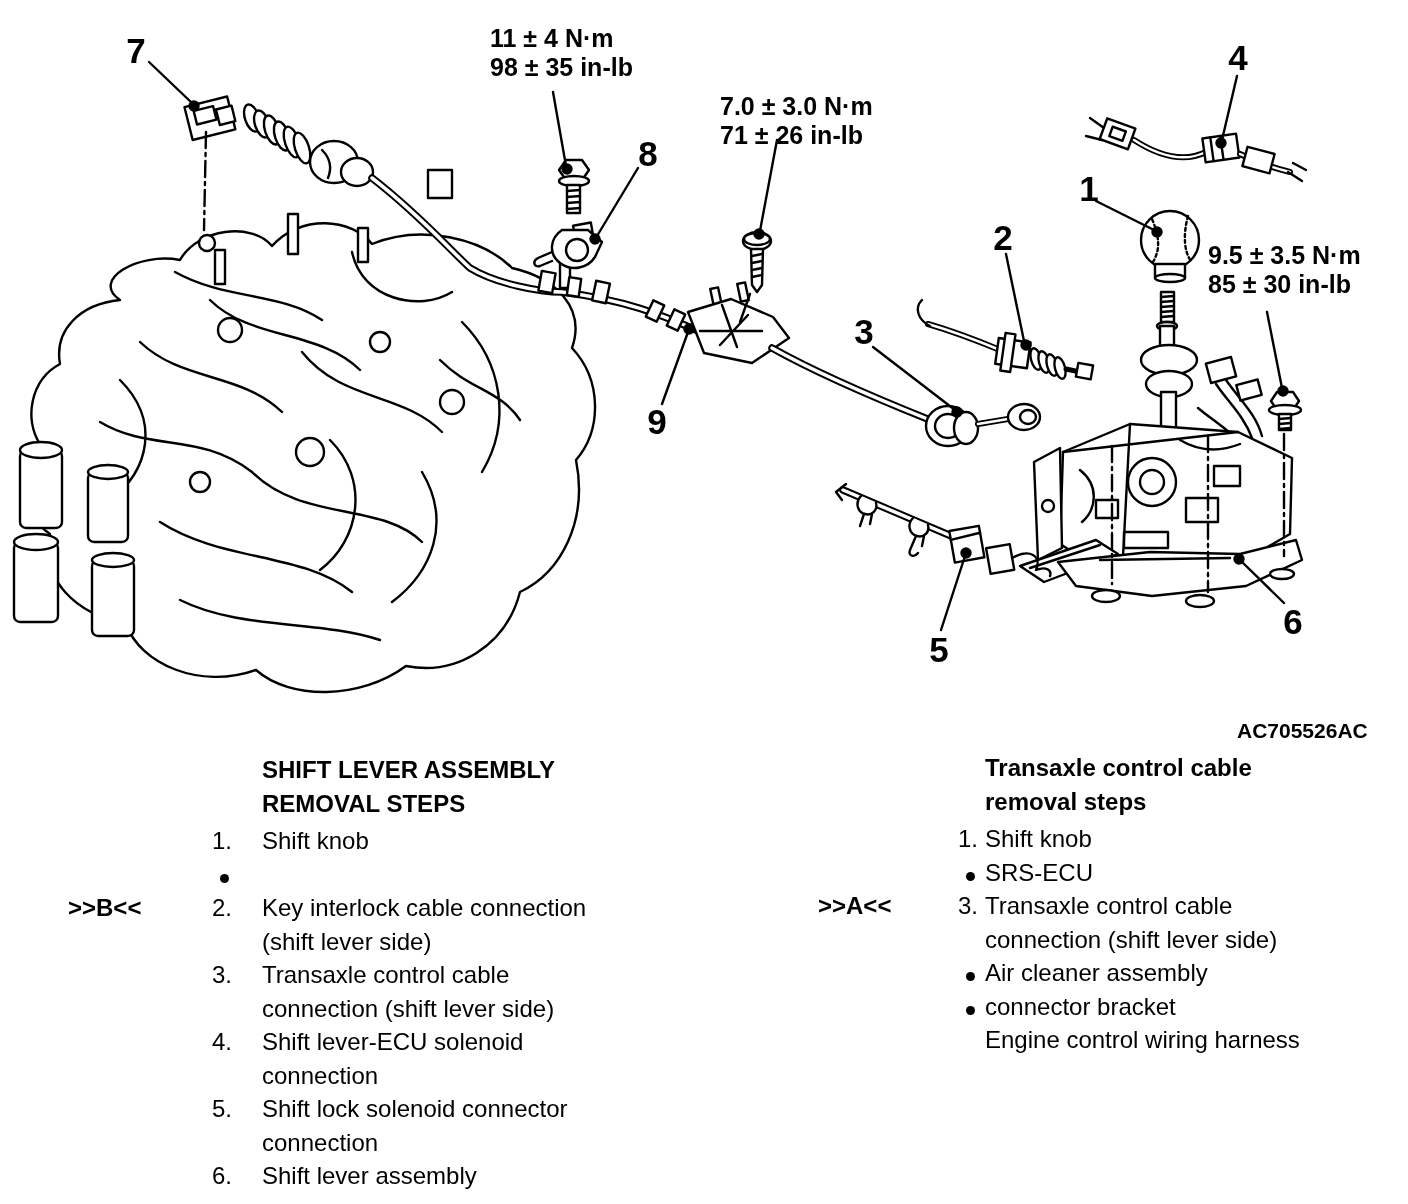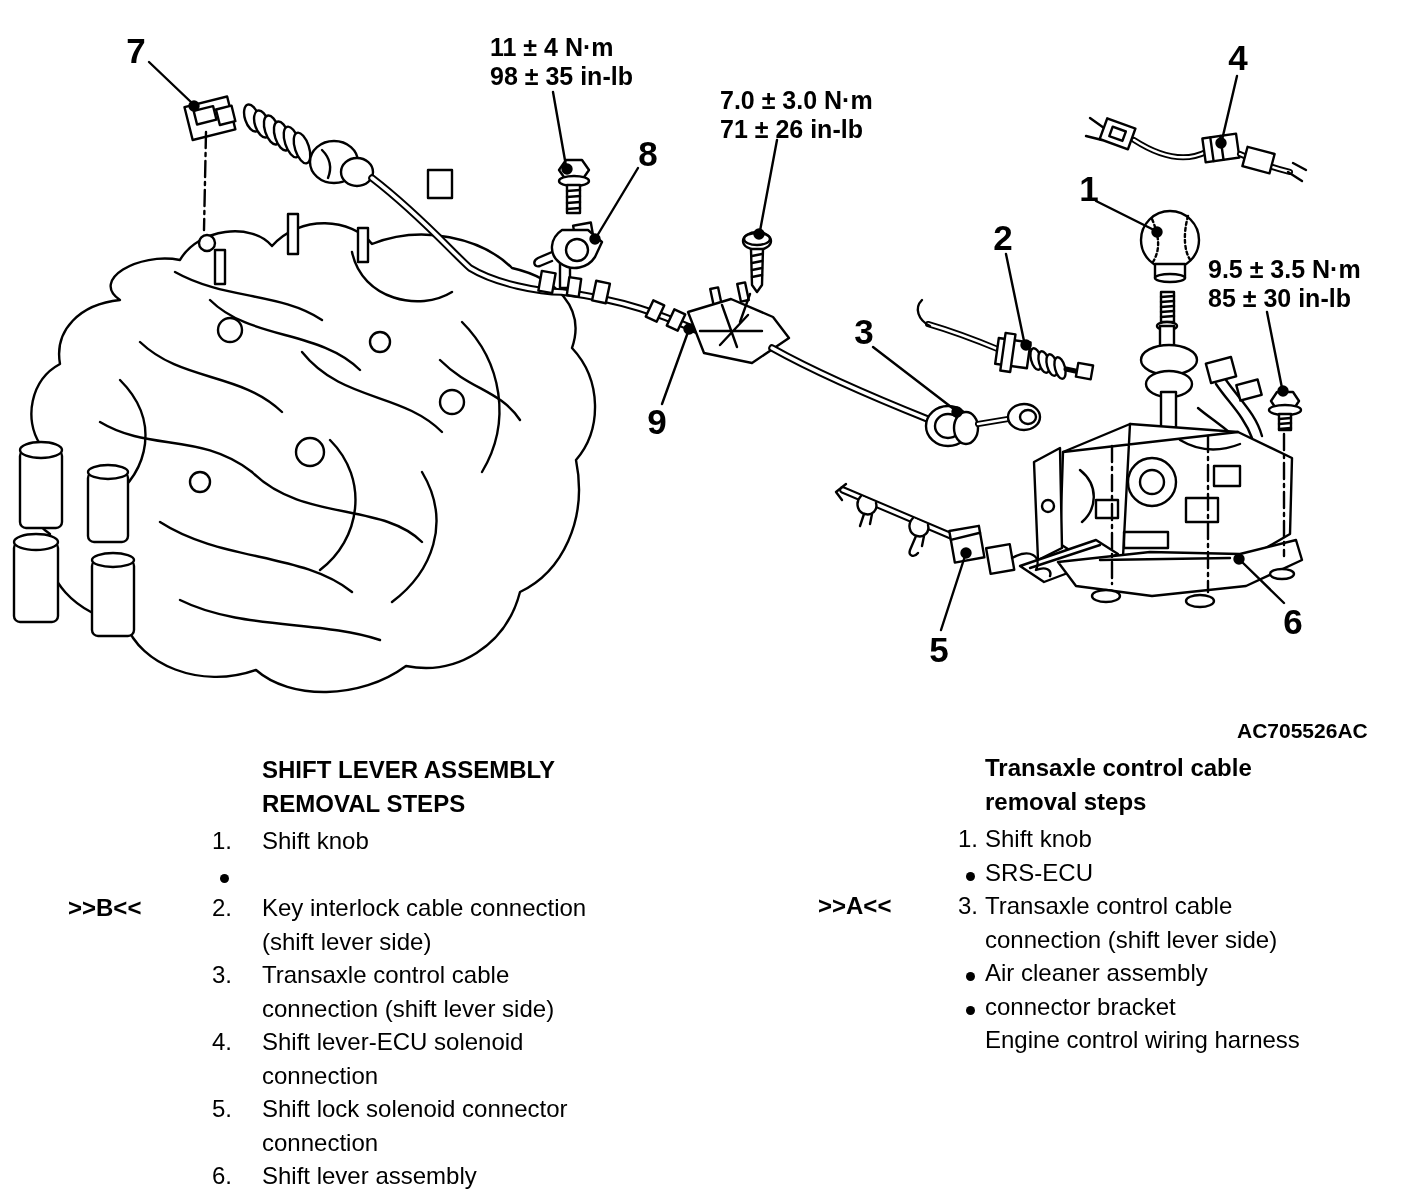--- a/index.html
+++ b/index.html
@@ -280,29 +280,29 @@
   <div class="callout" style="left:136px;top:50px">7</div>
   <div class="callout" style="left:648px;top:153px">8</div>
   <div class="callout" style="left:1238px;top:57px">4</div>
   <div class="callout" style="left:1089px;top:188px">1</div>
   <div class="callout" style="left:1003px;top:237px">2</div>
   <div class="callout" style="left:864px;top:331px">3</div>
   <div class="callout" style="left:657px;top:421px">9</div>
   <div class="callout" style="left:939px;top:649px">5</div>
   <div class="callout" style="left:1293px;top:621px">6</div>
 
-  <div class="torque" style="left:490px;top:33px">
+  <div class="torque" style="left:490px;top:24px">
     <div>11 ± 4 N·m</div>
     <div>98 ± 35 in-lb</div>
   </div>
-  <div class="torque" style="left:720px;top:86px">
+  <div class="torque" style="left:720px;top:92px">
     <div>7.0 ± 3.0 N·m</div>
     <div>71 ± 26 in-lb</div>
   </div>
-  <div class="torque" style="left:1208px;top:255px">
+  <div class="torque" style="left:1208px;top:241px">
     <div>9.5 ± 3.5 N·m</div>
     <div>85 ± 30 in-lb</div>
   </div>
 
   <div class="figcode" style="left:1237px;top:719px">AC705526AC</div>
 
   <div class="col-heading" style="left:262px;top:753px">
     <div>SHIFT LEVER ASSEMBLY</div>
     <div>REMOVAL STEPS</div>
   </div>

